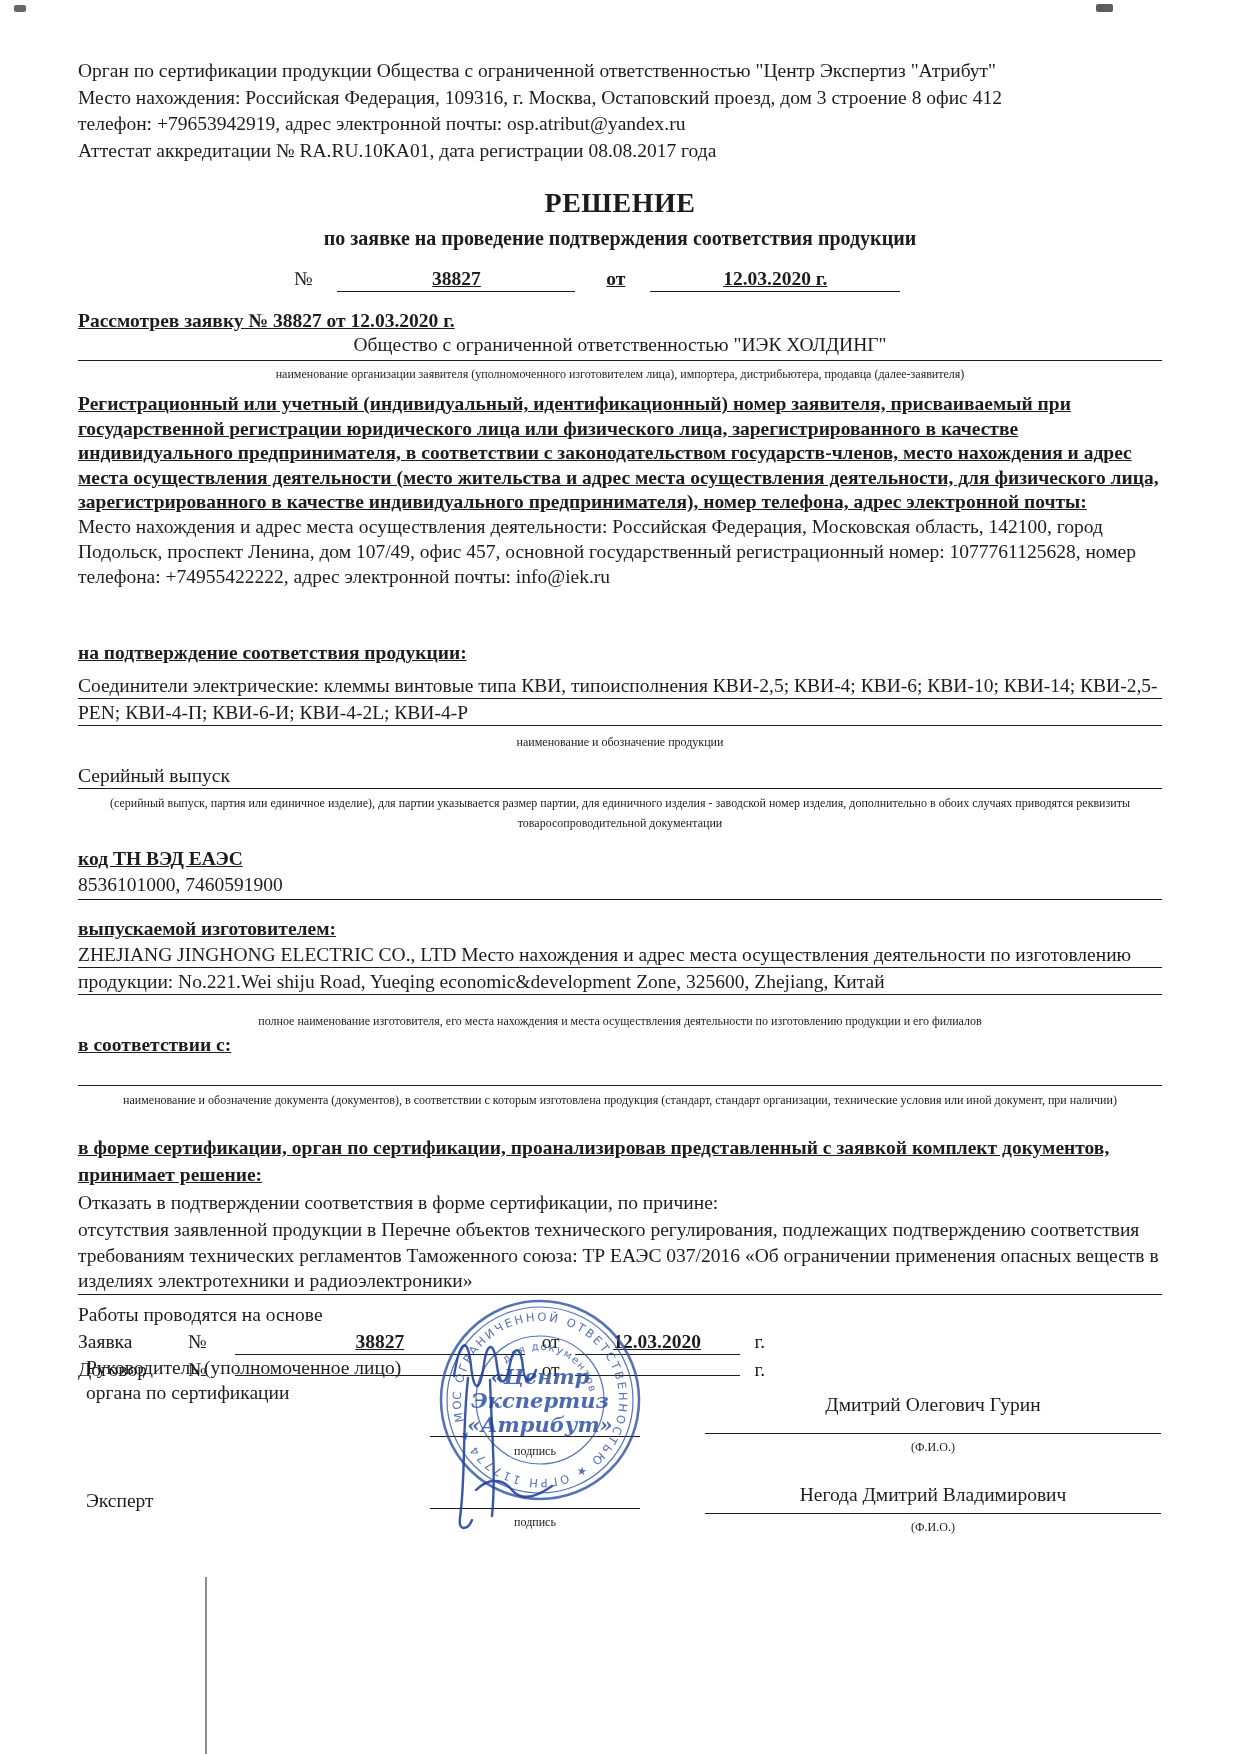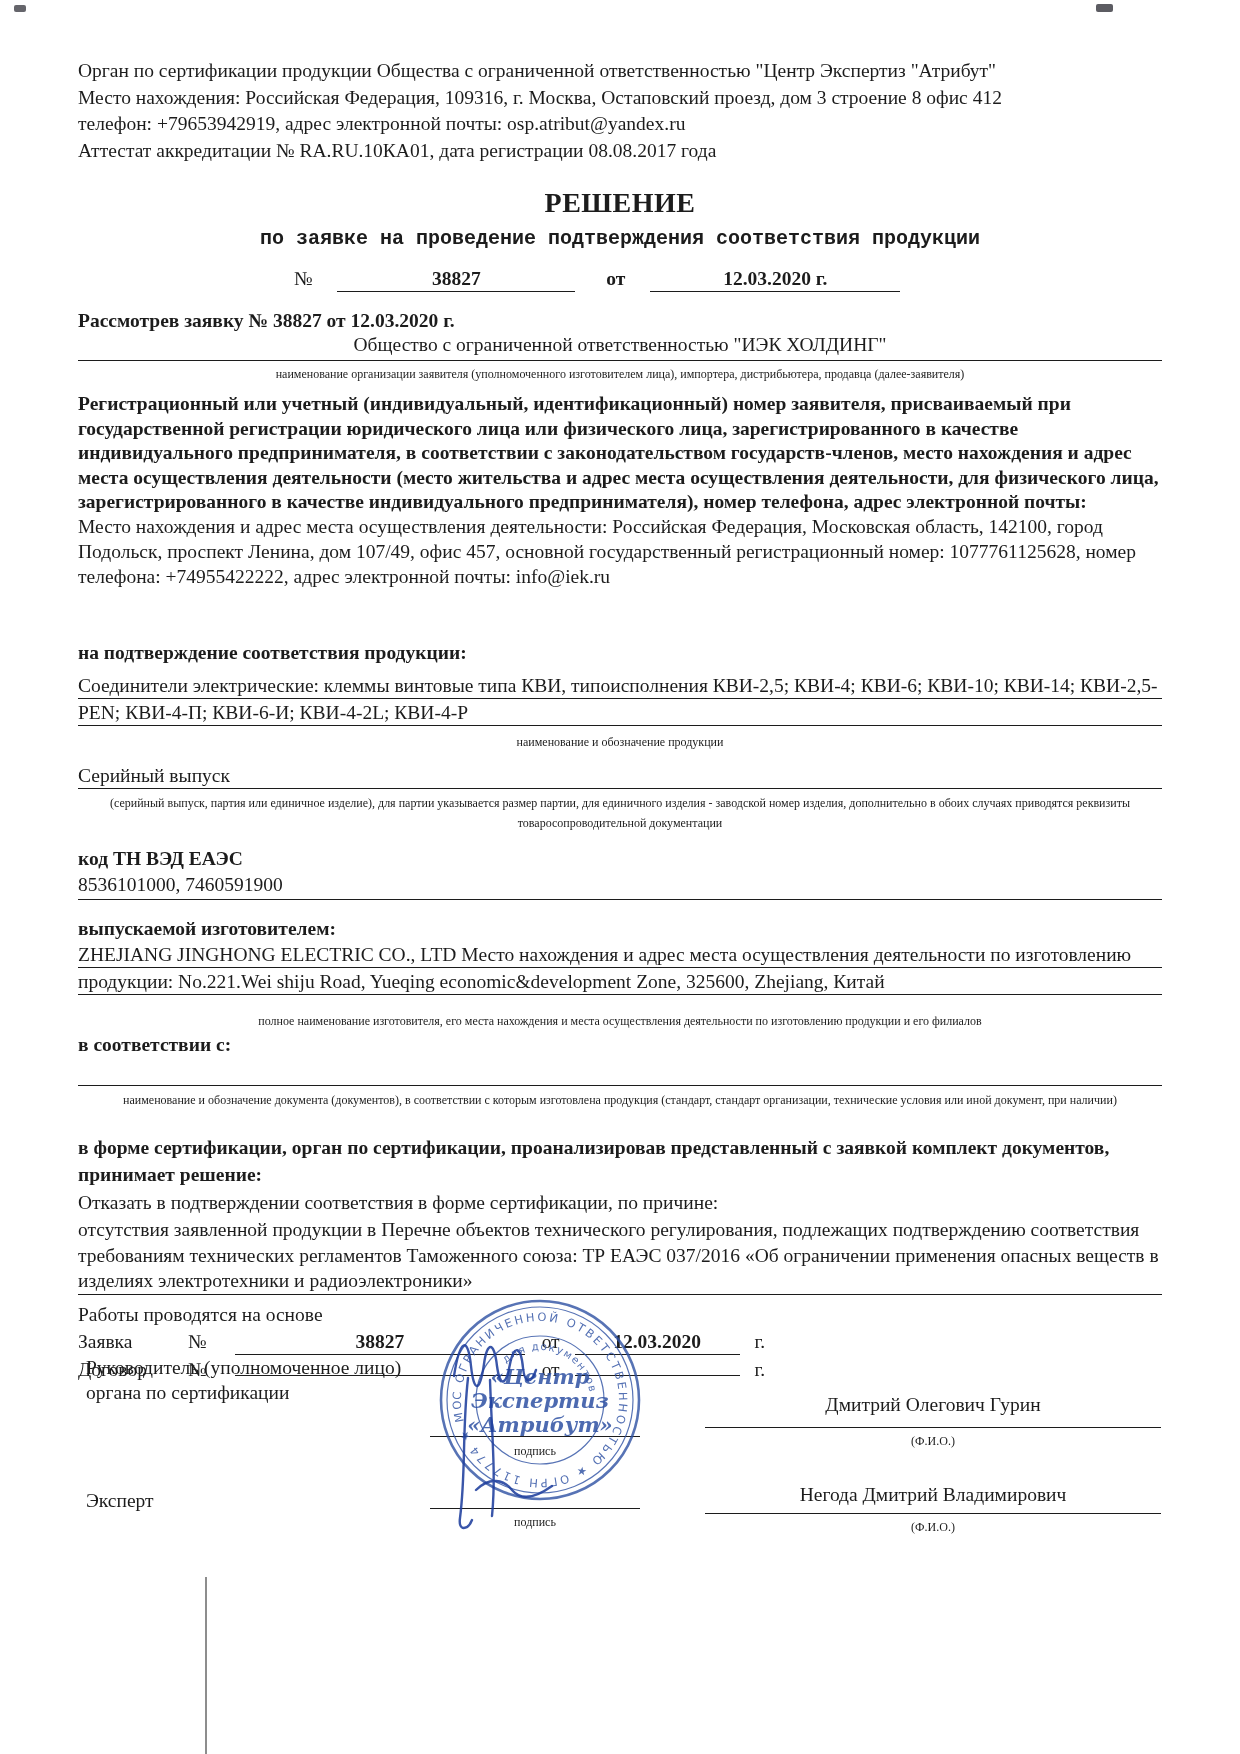--- a/index.html
+++ b/index.html
@@ -3,25 +3,25 @@
 <meta charset="utf-8">
 <style>
   * { margin:0; padding:0; box-sizing:border-box; }
   html,body { background:#ffffff; }
   .page {
     position:relative; width:1240px; height:1754px; background:#ffffff;
     font-family:"Liberation Serif","DejaVu Serif",serif; color:#1c1c1c;
     font-size:19.5px; line-height:25px; overflow:hidden;
   }
   .blk { position:absolute; left:78px; width:1084px; }
-  .b { font-weight:bold; }
+  .b { font-weight:bold;text-decoration:underline; }
   .center { text-align:center; }
   .header-block { text-align:left; line-height:26.5px; font-size:19.5px; }
   .doc-title { font-size:28px; font-weight:bold; text-align:center; letter-spacing:0.5px; }
-  .doc-subtitle { font-size:20px; font-weight:bold; text-align:center;font-family:Liberation Mono, monospace; }
+  .doc-subtitle { font-size:20px; font-weight:bold; text-align:center; }
   .caption { font-size:12px; line-height:20px; text-align:center; }
   .para { line-height:24.6px; }
   .ruled27 { line-height:27px;
     background:repeating-linear-gradient(to bottom, transparent 0 26px, #1c1c1c 26px 27px); }
   .uline { border-bottom:1.6px solid #1c1c1c; text-align:center; display:inline-block; vertical-align:baseline; }
   .hline { border-bottom:1.6px solid #1c1c1c; }
   .artifact { position:absolute; background:#3f3f46; }
   .art-tl { left:14px; top:5px; width:12px; height:7px; border-radius:2px; opacity:.8; }
   .art-tr { left:1096px; top:4px; width:17px; height:8px; border-radius:2px; opacity:.85; }
   .art-bl-line { left:205px; top:1577px; width:2px; height:177px; background:#8d8d8d; }
@@ -104,21 +104,21 @@
     <span class="uline" style="width:290px"></span>
     <span style="margin-left:12px">от</span>
     <span class="uline" style="width:165px; margin-left:10px"></span>
     <span style="margin-left:10px">г.</span>
   </div>
 
   <div class="blk" style="top:1355px; left:86px; width:340px">Руководитель (уполномоченное лицо) органа по сертификации</div>
   <div class="blk hline" style="top:1410px; left:430px; width:210px; height:27px"></div>
   <div class="blk caption" style="top:1441px; left:430px; width:210px">подпись</div>
   <div class="blk" style="top:1392px; left:705px; width:456px">
-    <div class="center hline" style="padding-bottom:10px">Дмитрий Олегович Гурин</div>
+    <div class="center hline" style="padding-bottom:16px">Дмитрий Олегович Гурин</div>
     <div class="caption" style="margin-top:3px">(Ф.И.О.)</div>
   </div>
 
   <div class="blk" style="top:1488px; left:86px; width:300px">Эксперт</div>
   <div class="blk hline" style="top:1482px; left:430px; width:210px; height:27px"></div>
   <div class="blk caption" style="top:1512px; left:430px; width:210px">подпись</div>
   <div class="blk" style="top:1482px; left:705px; width:456px">
     <div class="center hline" style="padding-bottom:6px">Негода Дмитрий Владимирович</div>
     <div class="caption" style="margin-top:3px">(Ф.И.О.)</div>
   </div>

